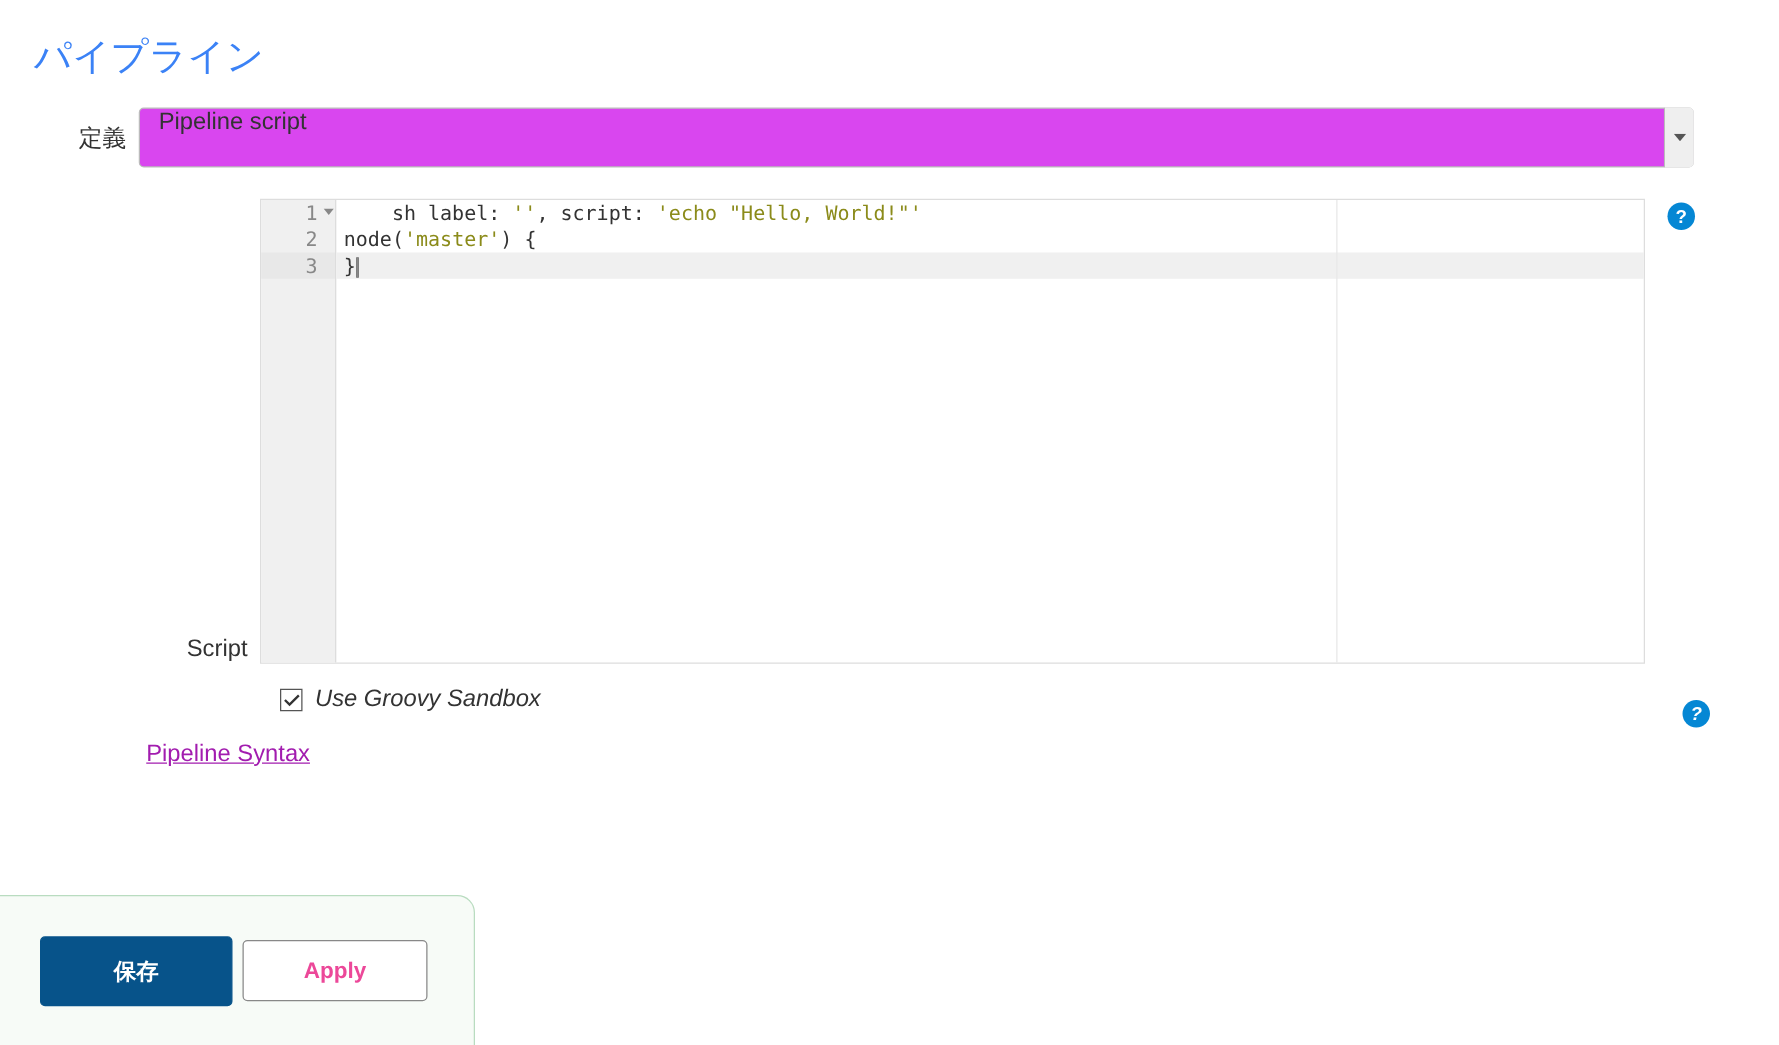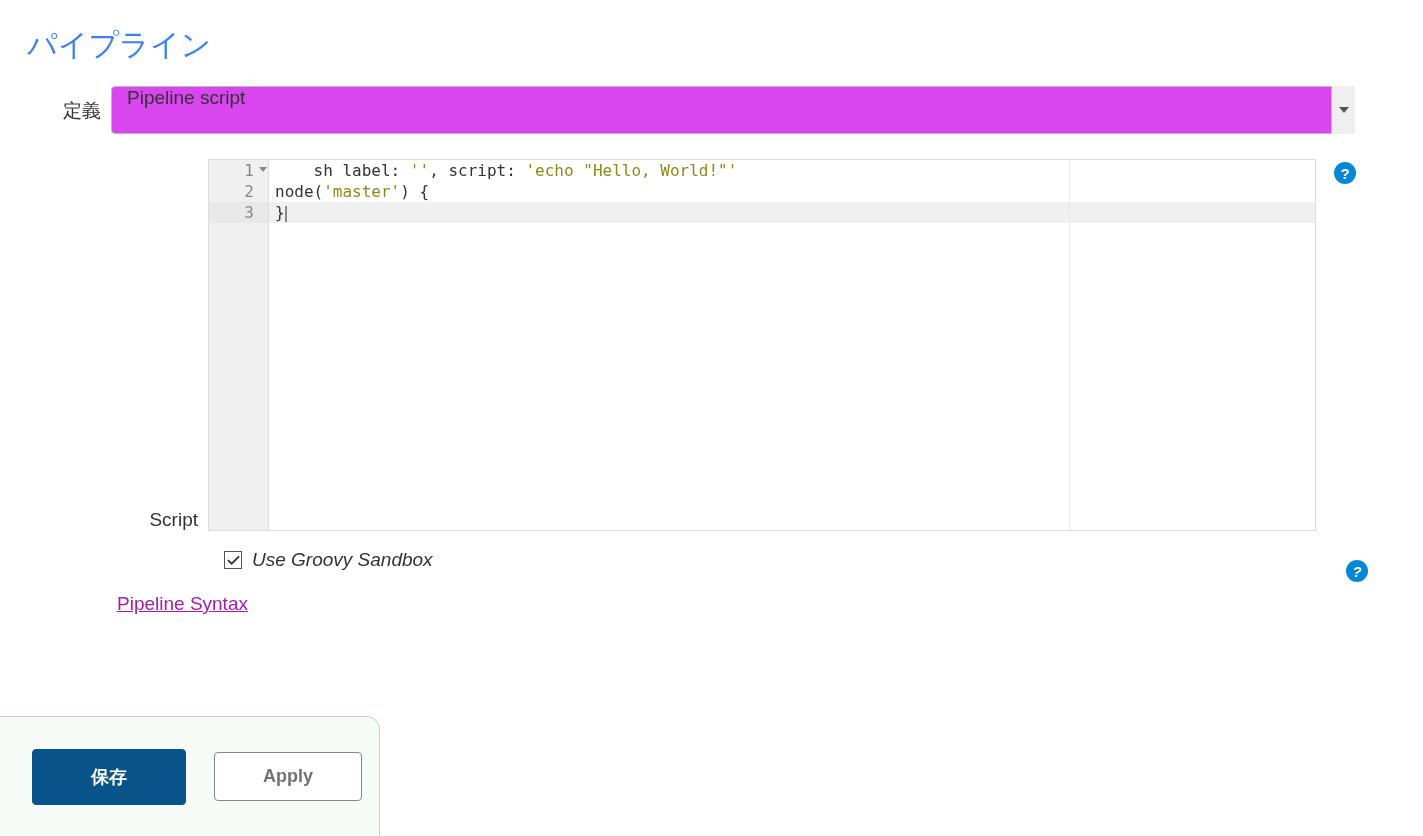--- a/index.html
+++ b/index.html
@@ -235,35 +235,35 @@
     width: 380px;
     height: 120px;
     border: 1px solid #b9dcc0;
     border-bottom: none;
     border-left: none;
     border-radius: 0 14px 0 0;
     background: #f7fbf7;
     display: flex;
     align-items: center;
     padding-left: 32px;
-    gap: 28px;
+    gap: 8px;
   }
   .btn-primary {
     background: #07538a;
     color: #fff;
     border: 1px solid #07538a;
     border-radius: 4px;
     font-size: 18px;
     font-weight: 600;
     padding: 15px 58px;
     cursor: pointer;
   }
   .btn-secondary {
     background: #fff;
-    color: #737373;
+    color: #ec4899;
     border: 1.5px solid #888;
     border-radius: 4px;
     font-size: 18px;
     font-weight: 600;
     padding: 13px 48px;
     cursor: pointer;
   }
 </style>
 </head>
 <body>

